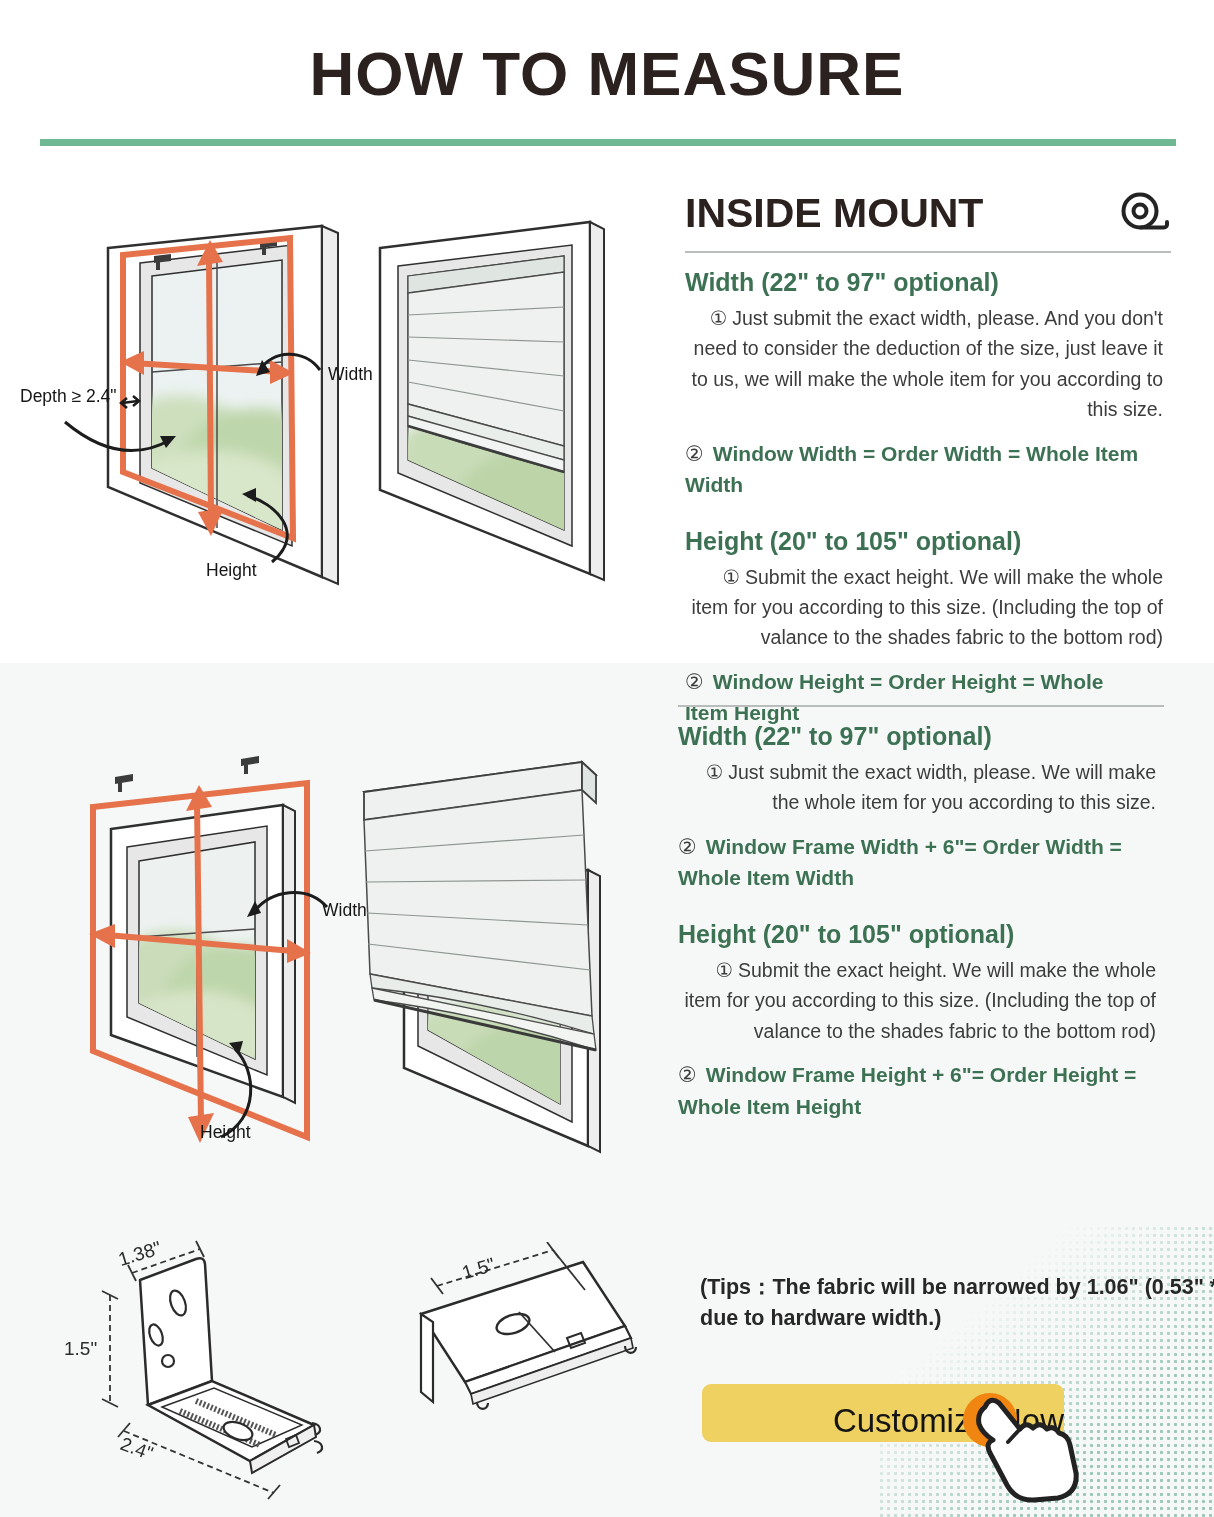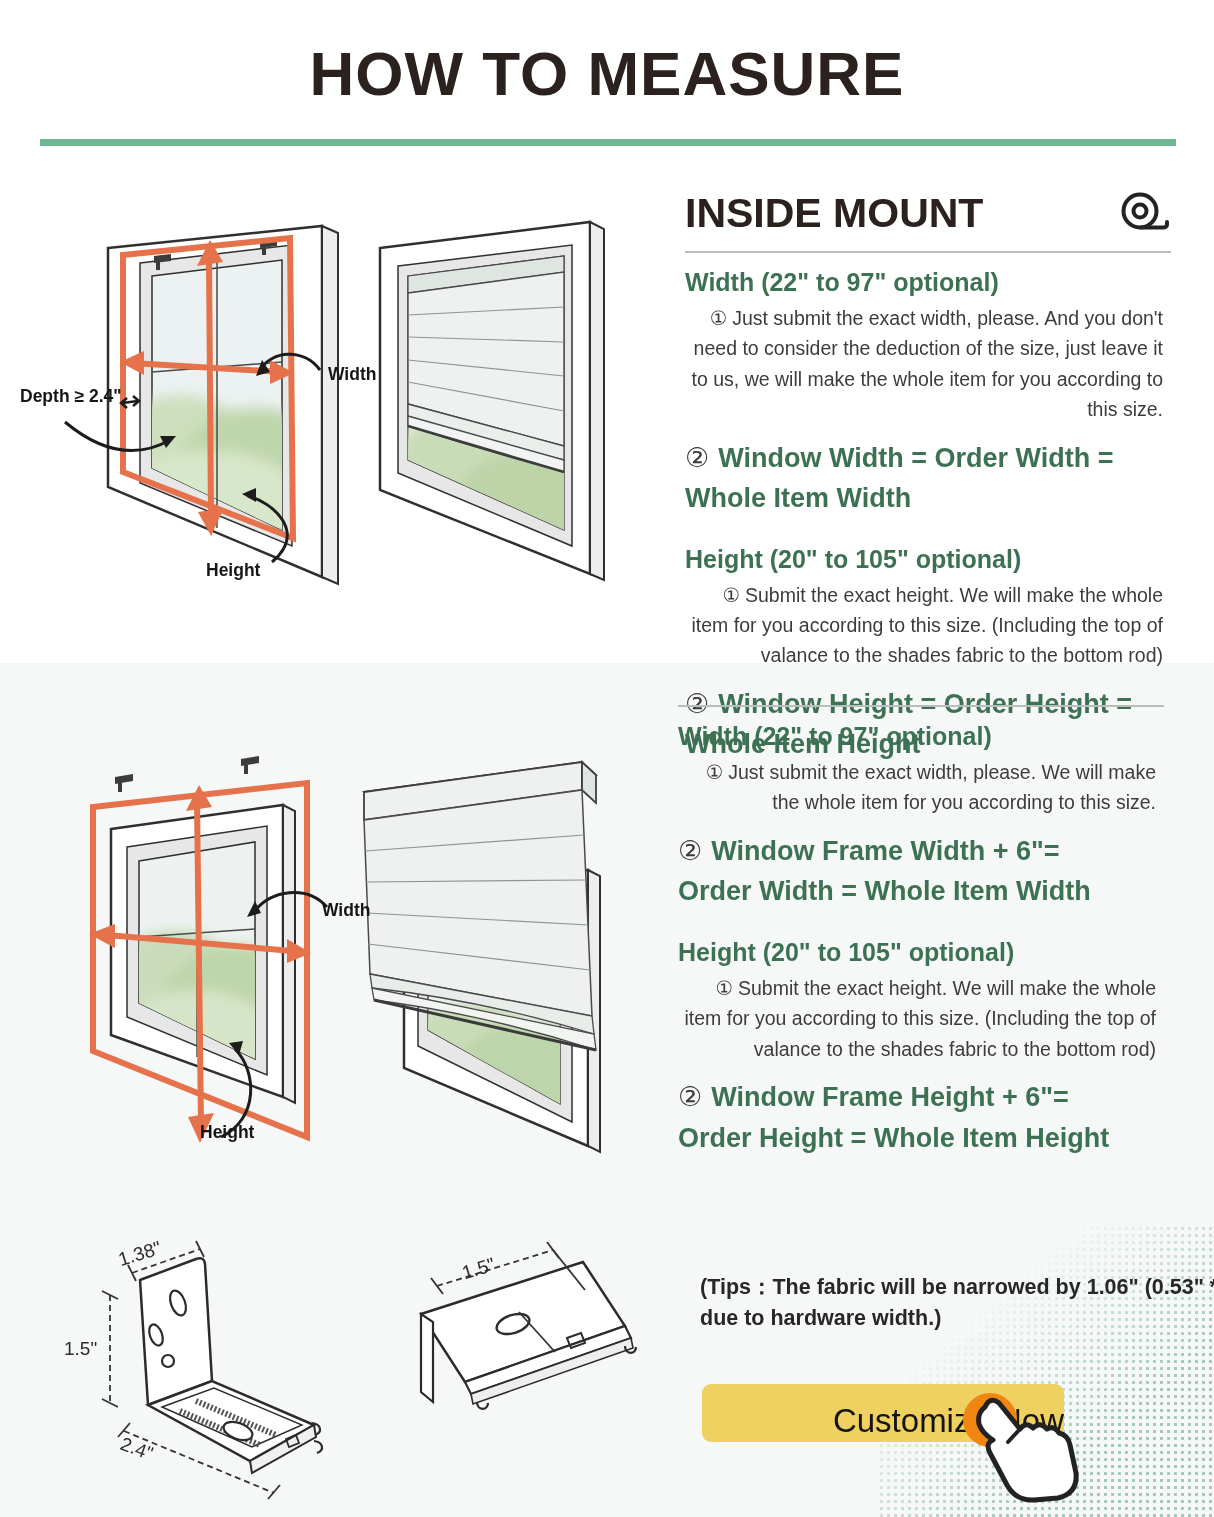--- a/index.html
+++ b/index.html
@@ -12,25 +12,25 @@
   .illus{position:absolute;z-index:2;}
   .col{position:absolute;left:678px;width:486px;z-index:3;}
   .col-inside{top:190px;margin-left:7px;}
   .col-outside{top:692px;}
   .sec-head{display:flex;justify-content:space-between;align-items:flex-start;}
   .sec-title{margin:0;font-size:41px;font-weight:bold;color:#2b211e;letter-spacing:0;}
   .sec-rule{height:2px;background:#b9bdbb;margin-top:13px;}
   .green-h{margin:15px 0 6px 0;font-size:25px;font-weight:bold;color:#3d7153;}
   .body-p{margin:4px 0 0 0;font-size:19.5px;line-height:1.56;color:#3c3c3c;max-width:478px;text-align:right;}
   .pnum{margin-right:5px;}
-  .formula{margin:13px 0 0 0;font-size:27px;line-height:1.5;font-weight:bold;color:#3d7153;max-width:462px;}
+  .formula{margin:13px 0 0 0;font-size:21px;line-height:1.5;font-weight:bold;color:#3d7153;max-width:462px;}
   .fnum{color:#3a3a3a;font-weight:normal;margin-right:9px;}
   .note-p{margin:17px 0 0 0;font-size:19.5px;line-height:1.5;color:#3c3c3c;max-width:470px;}
   .mt-lg{margin-top:26px;}
-  .diagram-label{position:absolute;z-index:4;font-size:17.5px;font-weight:bold;color:#161616;white-space:nowrap;}
+  .diagram-label{position:absolute;z-index:4;font-size:17.5px;font-weight:normal;color:#161616;white-space:nowrap;}
   .dim-label{position:absolute;z-index:4;font-size:19px;color:#2c2c2c;white-space:nowrap;}
   .tips{position:absolute;left:700px;top:1272px;width:545px;z-index:4;
         font-size:21.5px;font-weight:bold;color:#272727;line-height:1.45;}
   .cta-btn{position:absolute;left:702px;top:1384px;width:362px;height:58px;z-index:5;
         background:#efd161;border:none;border-radius:9px;cursor:pointer;text-align:right;
         padding:16px 0 0 30px;font-family:inherit;font-size:33px;color:#141414;}
   .hand-wrap{position:absolute;left:948px;top:1390px;z-index:6;}
   .halftone{position:absolute;right:0;bottom:0;width:336px;height:292px;z-index:1;
         background-image:radial-gradient(circle,#9cc8b8 1.4px,rgba(0,0,0,0) 1.5px);
         background-size:7px 7px;}

